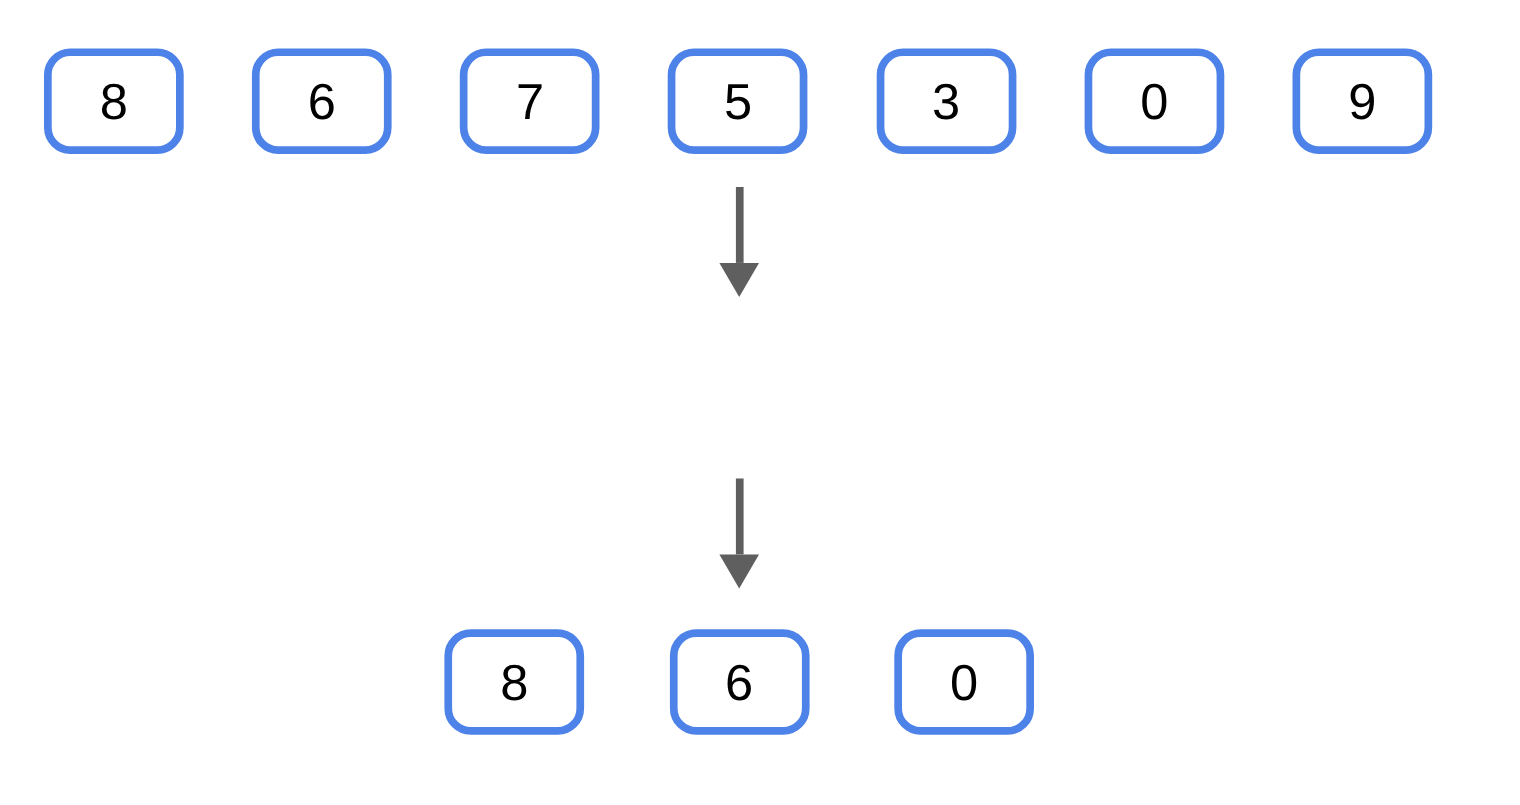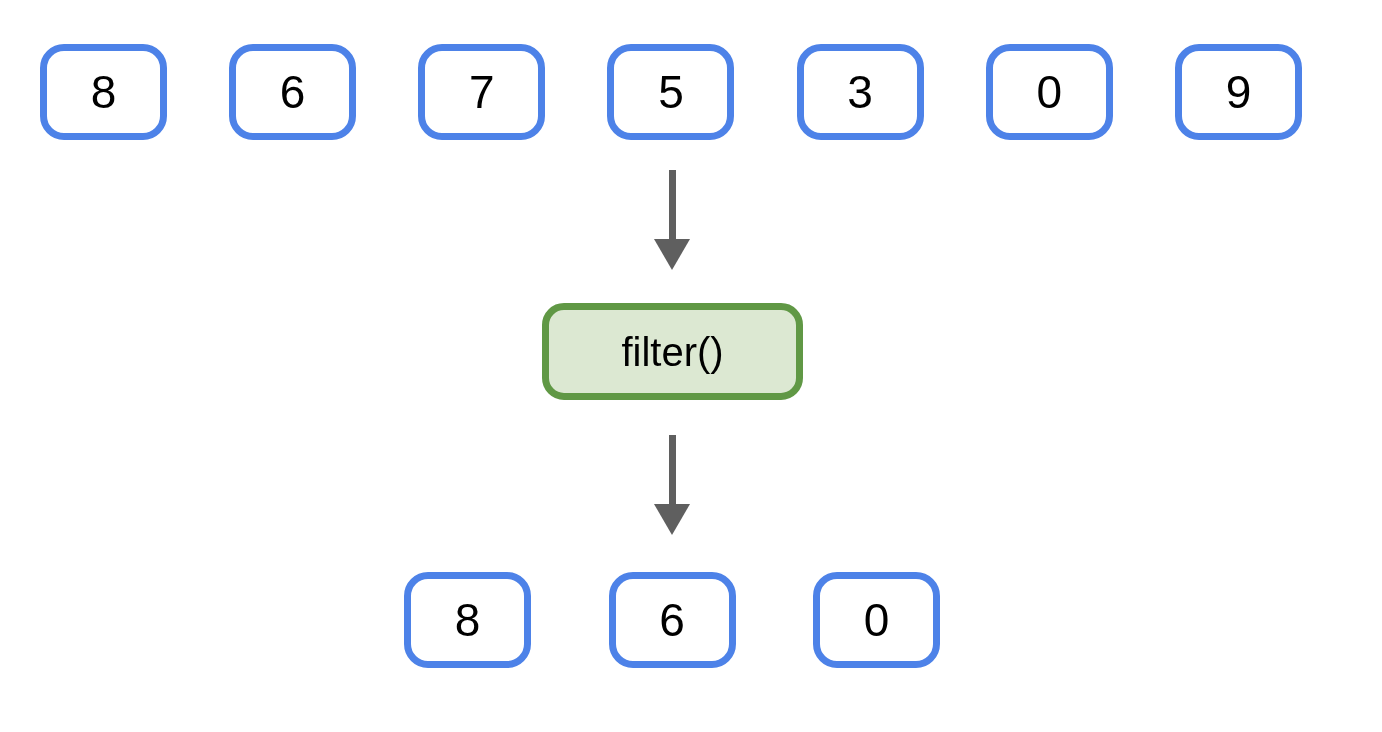--- a/index.html
+++ b/index.html
@@ -118,23 +118,20 @@
     <div class="value-box">
       <span>9</span>
     </div>
   </div>
 
   <div class="arrow arrow-1">
     <div class="shaft"></div>
     <div class="head"></div>
   </div>
 
-  <div class="op-box">
-    <span>filter()</span>
-  </div>
 
   <div class="arrow arrow-2">
     <div class="shaft"></div>
     <div class="head"></div>
   </div>
 
   <div class="row row-output">
     <div class="value-box">
       <span>8</span>
     </div>

